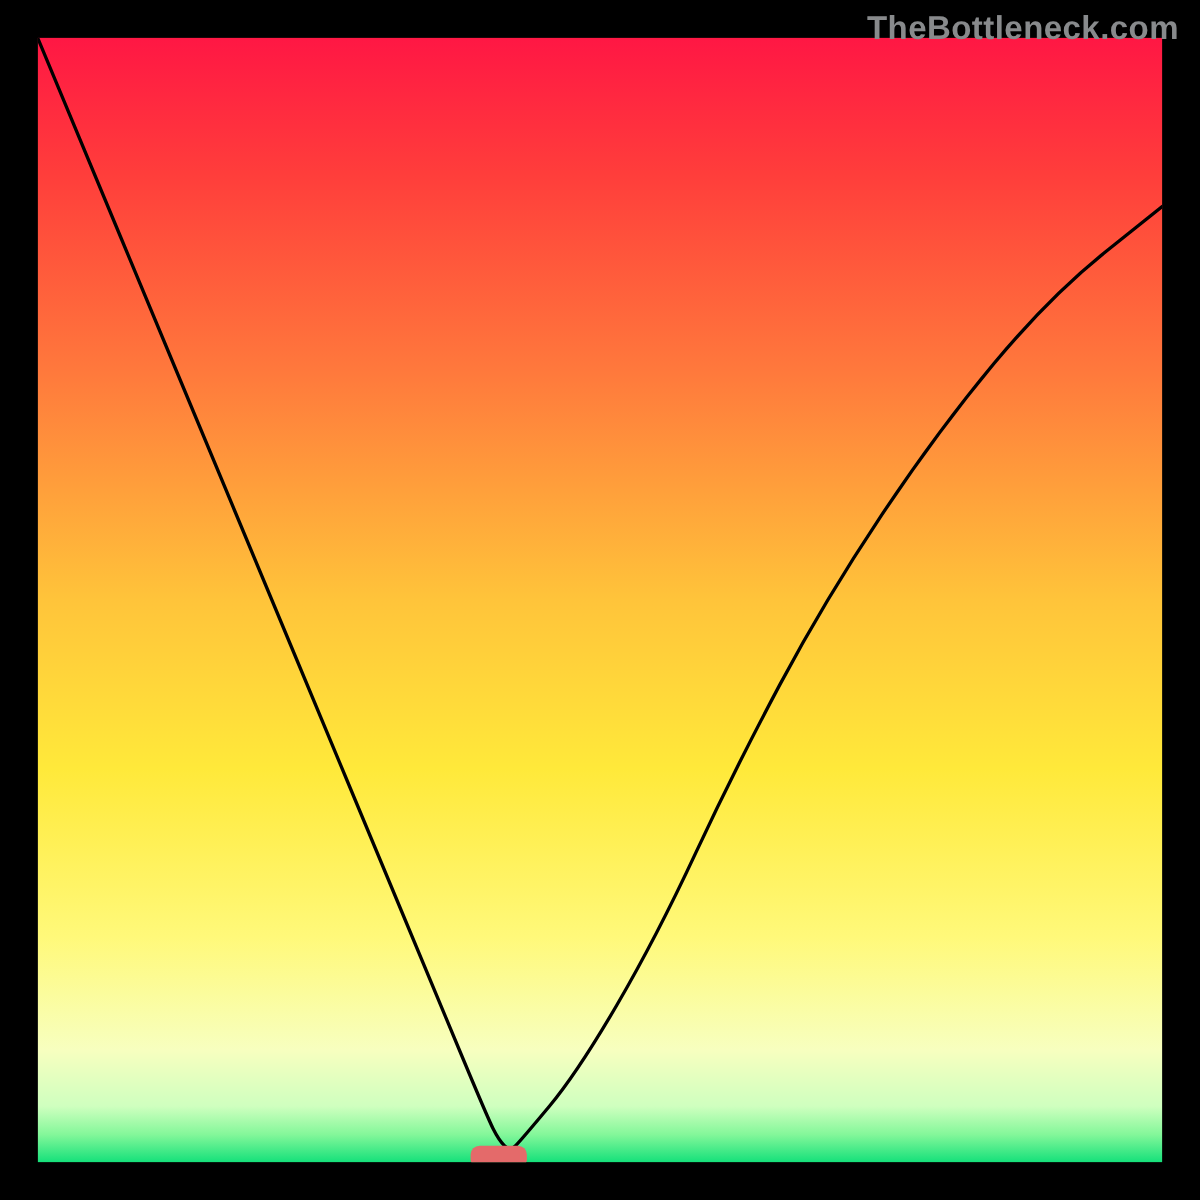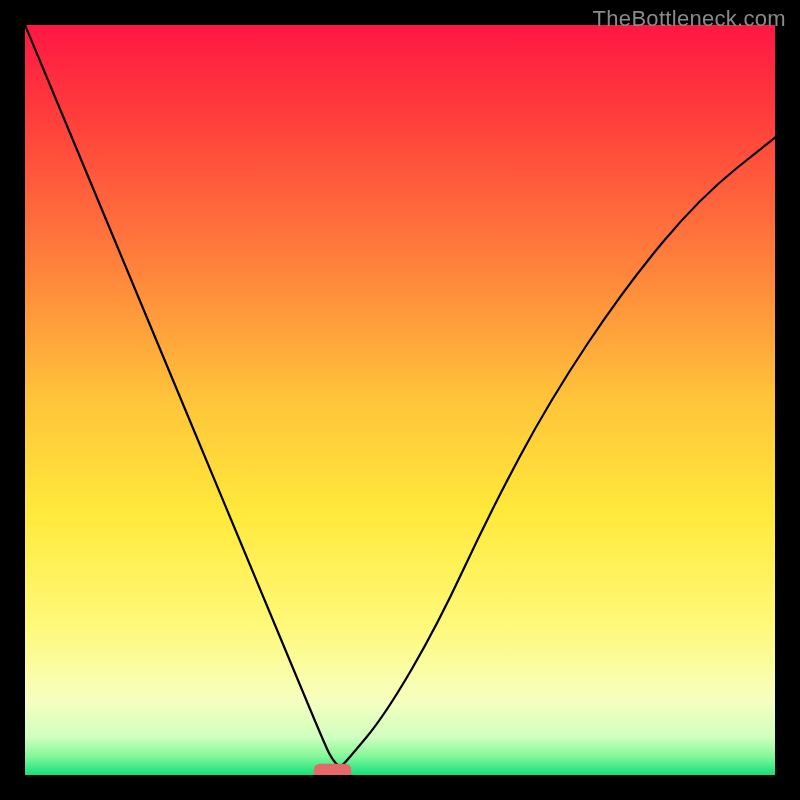--- a/index.html
+++ b/index.html
@@ -23,21 +23,21 @@
     width: 750px;
     height: 750px;
     overflow: hidden;
   }
   .watermark {
     position: absolute;
     top: 6px;
     right: 14px;
     color: #888a8c;
     font-size: 22px;
-    font-weight: 400;
+    font-weight: 700;
     letter-spacing: 0.3px;
     user-select: none;
   }
   svg { display: block; }
 </style>
 </head>
 <body>
 
 <div class="frame">
   <div class="plot">

